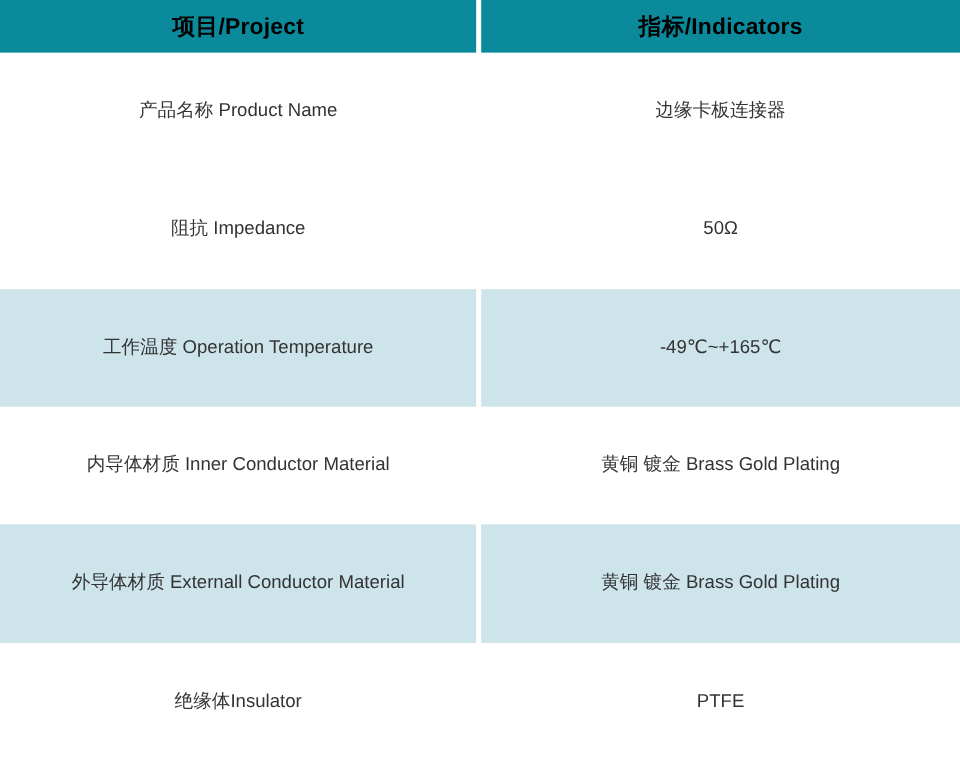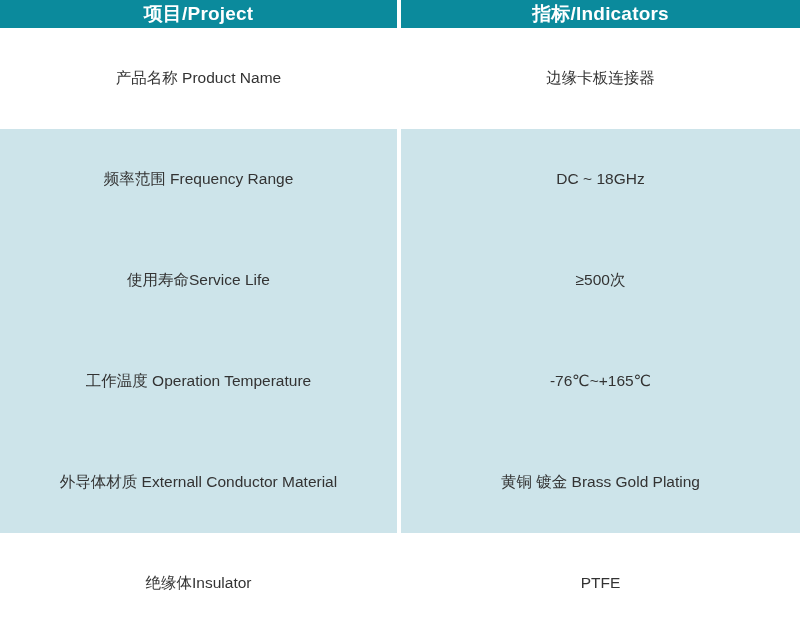--- a/index.html
+++ b/index.html
@@ -22,25 +22,25 @@
     border-spacing: 0;
     table-layout: fixed;
   }
 
   .spec-table col.col-project { width: 397px; }
   .spec-table col.col-gap     { width: 4px;   }
   .spec-table col.col-ind     { width: 399px; }
 
   thead th {
     background: #0b8a9c;
-    color: #ffffff;
+    color: #000000;
     font-size: 19px;
     font-weight: bold;
     letter-spacing: 0.2px;
-    height: 28px;
+    height: 44px;
     padding: 0;
     text-align: center;
     vertical-align: middle;
     border: 0;
   }
   thead th.gap-cell {
     background: #ffffff;
     padding: 0;
   }
 
@@ -79,34 +79,34 @@
       <th class="gap-cell"></th>
       <th>指标/Indicators</th>
     </tr>
   </thead>
   <tbody id="table-body">
       <tr class="row-plain">
         <td class="data-cell">产品名称 Product Name</td>
         <td class="gap-cell"></td>
         <td class="data-cell">边缘卡板连接器</td>
       </tr>
-      <tr class="row-shaded">
-        <td class="data-cell">频率范围 Frequency Range</td>
+      <tr class="row-plain">
+        <td class="data-cell">阻抗 Impedance</td>
         <td class="gap-cell"></td>
-        <td class="data-cell">DC ~ 18GHz</td>
-      </tr>
-      <tr class="row-shaded">
-        <td class="data-cell">使用寿命Service Life</td>
-        <td class="gap-cell"></td>
-        <td class="data-cell">≥500次</td>
+        <td class="data-cell">50Ω</td>
       </tr>
       <tr class="row-shaded">
         <td class="data-cell">工作温度 Operation Temperature</td>
         <td class="gap-cell"></td>
-        <td class="data-cell">-76℃~+165℃</td>
+        <td class="data-cell">-49℃~+165℃</td>
+      </tr>
+      <tr class="row-plain">
+        <td class="data-cell">内导体材质 Inner Conductor Material</td>
+        <td class="gap-cell"></td>
+        <td class="data-cell">黄铜 镀金  Brass Gold Plating</td>
       </tr>
       <tr class="row-shaded">
         <td class="data-cell">外导体材质 Externall Conductor Material</td>
         <td class="gap-cell"></td>
         <td class="data-cell">黄铜 镀金  Brass Gold Plating</td>
       </tr>
       <tr class="row-plain">
         <td class="data-cell">绝缘体Insulator</td>
         <td class="gap-cell"></td>
         <td class="data-cell">PTFE</td>

